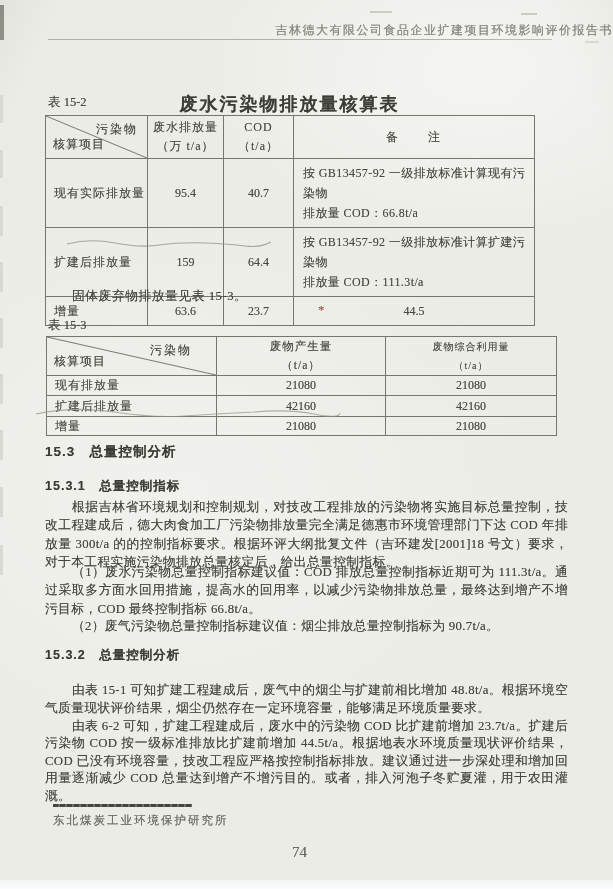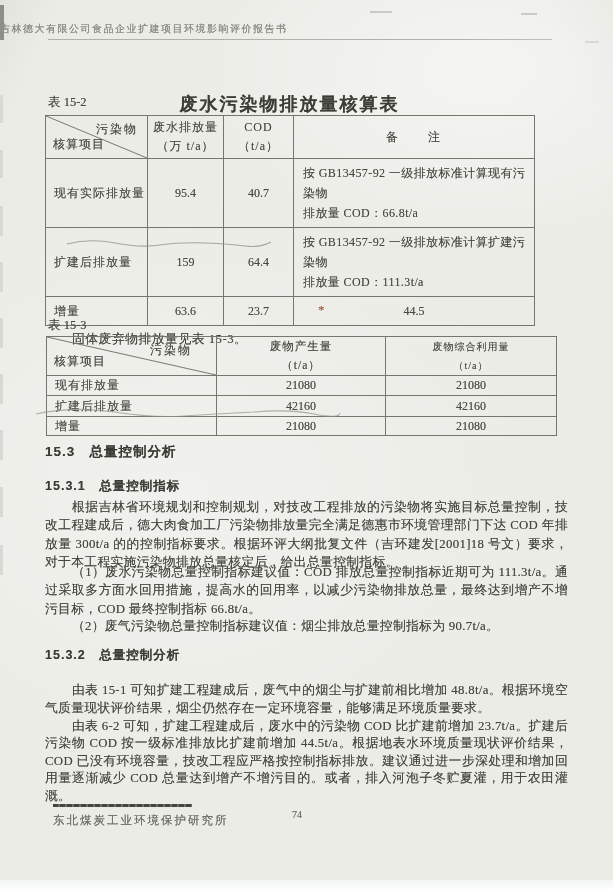--- a/index.html
+++ b/index.html
@@ -13,21 +13,21 @@
       radial-gradient(ellipse 500px 400px at 30% 55%, rgba(255,255,255,.25), rgba(255,255,255,0) 75%),
       linear-gradient(115deg, rgba(205,205,198,.28) 0%, rgba(205,205,198,0) 6%),
       linear-gradient(248deg, rgba(210,210,203,.22) 0%, rgba(210,210,203,0) 7%),
       #ecece7;
     font-family:"Liberation Serif","DejaVu Serif",serif;
     color:#45453f;
   }
   .abs{position:absolute;}
   .txt{text-shadow:0 0 .6px rgba(70,70,64,.55);}
   
-  .hdr-title{top:22px;left:0;width:613px;text-align:left;font-size:10px;color:#8b8b86;letter-spacing:1.5px;}
+  .hdr-title{top:22px;left:0;width:613px;text-align:right;font-size:12px;color:#8b8b86;letter-spacing:1.5px;}
   .hdr-rule{top:39px;left:48px;width:504px;height:1px;background:linear-gradient(90deg,#a6a6a0 0 82%, #b8b8b2 100%);opacity:.85;}
   
   .tbl-label{font-size:12.5px;color:#4a4a44;}
   .tbl-title{font-size:18px;font-weight:700;color:#3d3d38;letter-spacing:2px;text-align:center;}
   
   table.t{border-collapse:collapse;table-layout:fixed;}
   table.t td{border:1px solid #76766e;padding:0;font-size:12px;color:#4a4a44;vertical-align:middle;
              text-shadow:0 0 .6px rgba(70,70,64,.5);}
   .cell-center{text-align:center;}
   .cell-item{text-align:left;padding-left:8px !important;letter-spacing:1px;}
@@ -40,26 +40,26 @@
   
   .remark{padding:4px 4px 4px 9px !important;text-align:left;}
   .remark div{line-height:20px;letter-spacing:.4px;}
   .star-cell{position:relative;text-align:center;}
   .star{position:absolute;left:24px;top:5px;color:#b0583f;font-size:13px;}
   
   .h1{font-family:"Liberation Sans","DejaVu Sans",sans-serif;font-weight:700;font-size:13.5px;color:#3a3a35;white-space:pre-wrap;letter-spacing:1px;}
   .h2{font-family:"Liberation Sans","DejaVu Sans",sans-serif;font-weight:700;font-size:12.5px;color:#3a3a35;white-space:pre-wrap;letter-spacing:1px;}
   .para{width:523px;font-size:12.8px;line-height:18.4px;text-align:justify;text-justify:inter-ideograph;
         text-indent:2.1em;color:#45453f;letter-spacing:.3px;}
-  .note{font-size:12.8px;letter-spacing:.5px;margin-top:43px;}
+  .note{font-size:12.8px;letter-spacing:.5px;}
   
   .foot-rule{top:804px;left:53px;width:139px;height:3px;
              background:repeating-linear-gradient(90deg,#45453e 0 5px,#6e6e66 5px 7px);}
   .foot-org{top:813px;left:53px;font-size:11.5px;color:#6b6b64;letter-spacing:2px;}
-  .foot-page{top:809px;left:292px;font-size:10px;color:#6b6b64;}
+  .foot-page{top:844px;left:292px;font-size:15px;color:#6b6b64;}
   
   .squiggle{pointer-events:none;}
   .edge-mark{left:0;background:#8f8f88;}
   .edge-faint{left:0;width:3px;background:#d9d9d3;}
   .pencil{height:2px;background:#c2c2bc;opacity:.8;}
   .bottom-strip{left:0;bottom:0;width:613px;height:9px;background:linear-gradient(180deg,#f4f6f6,#fafcfd);}
 </style>
 </head>
 <body>
 

